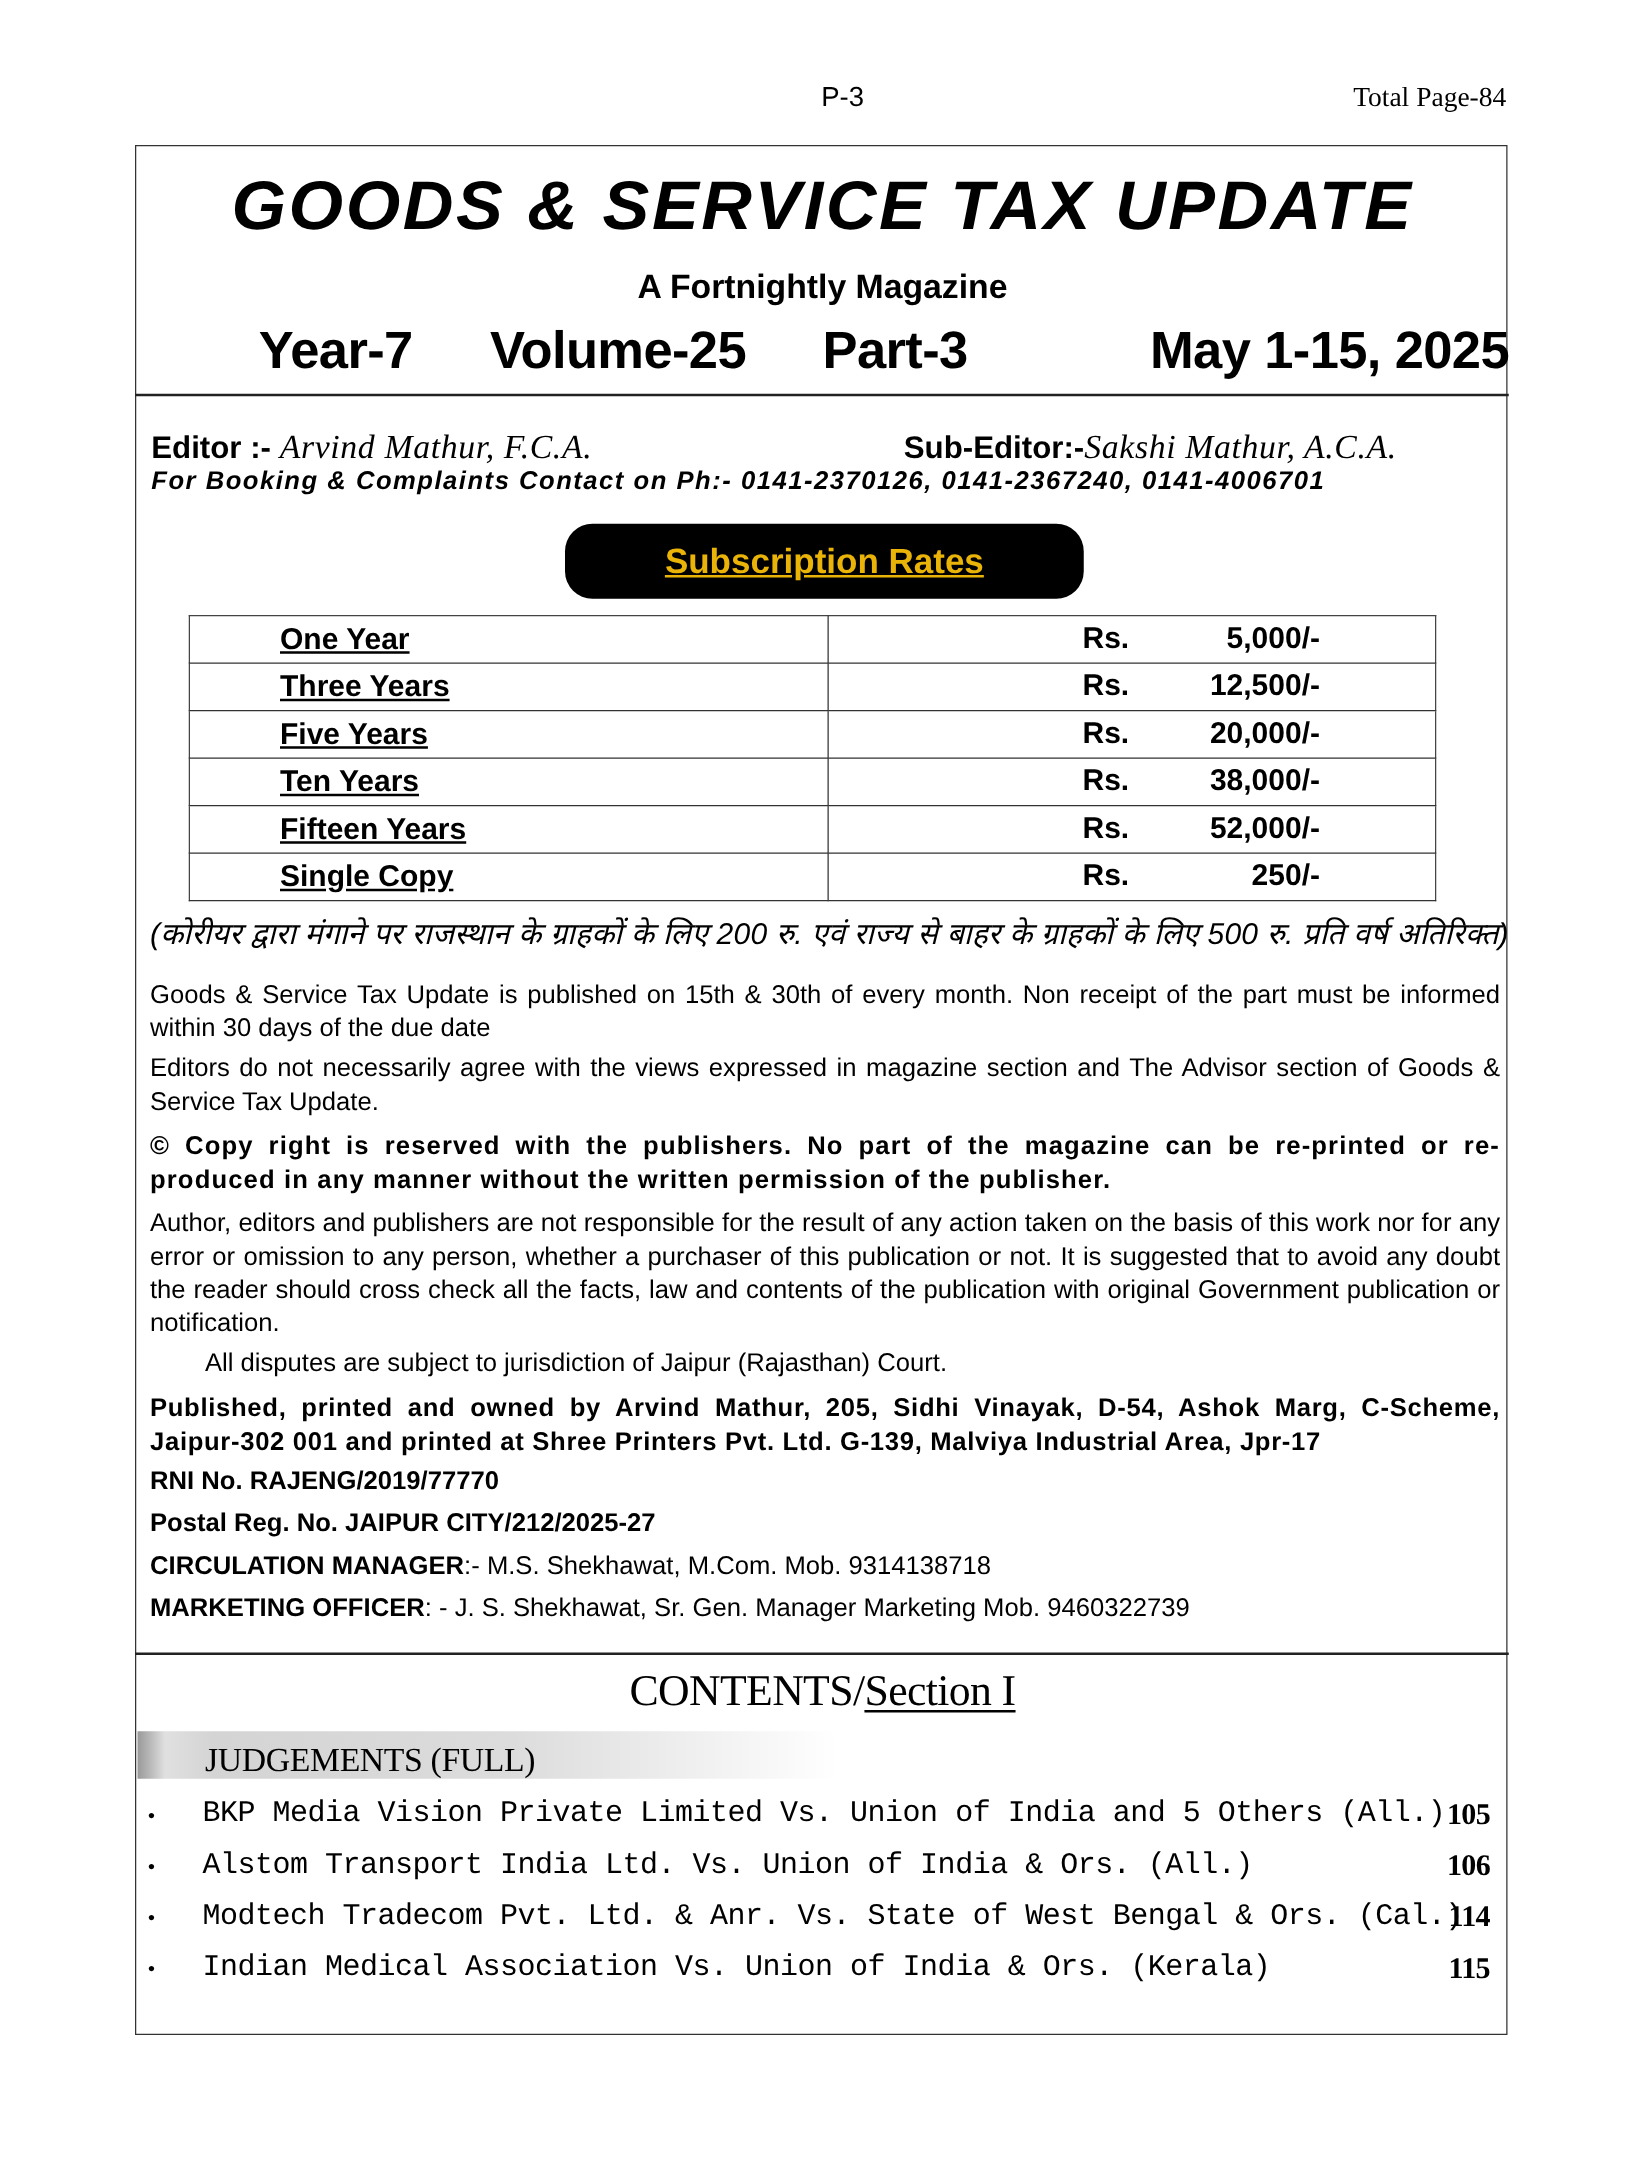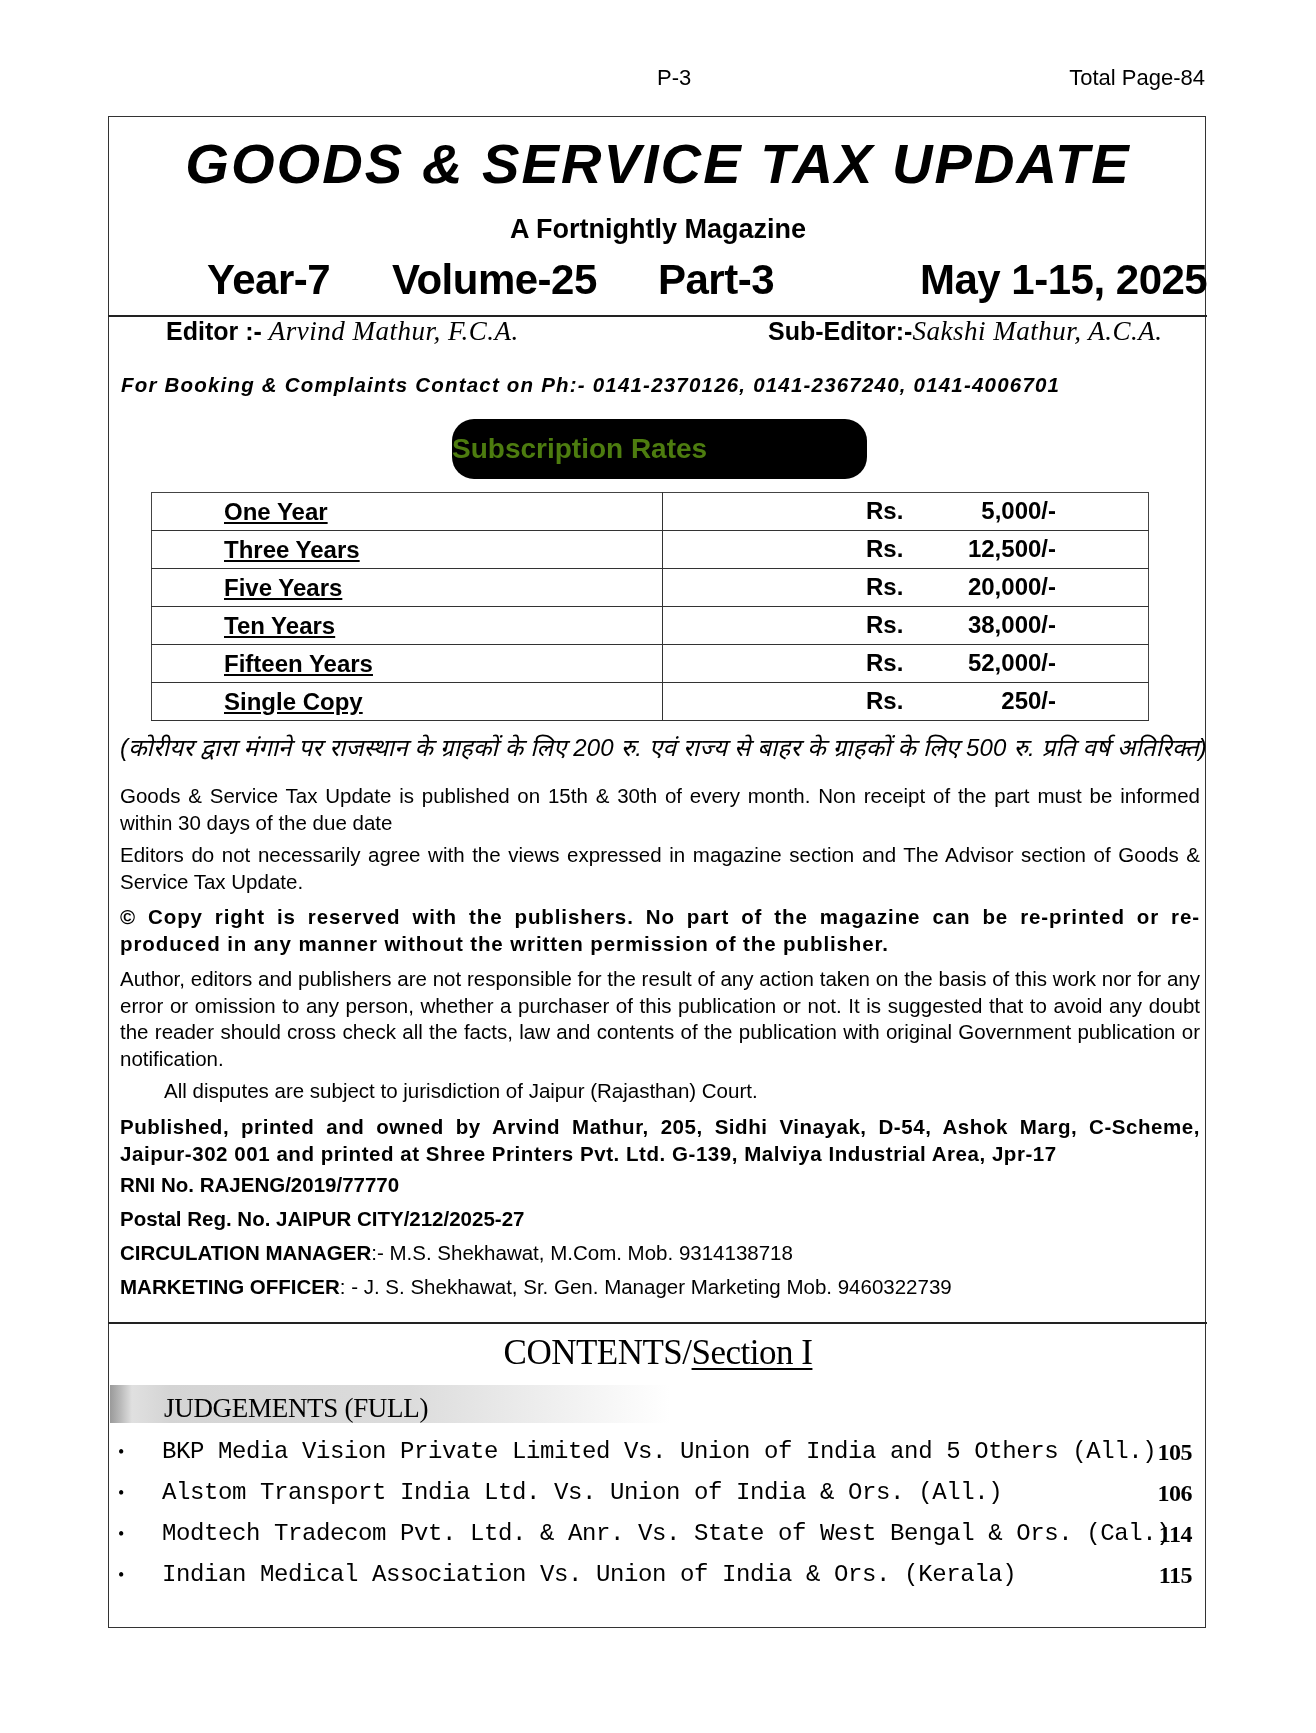--- a/index.html
+++ b/index.html
@@ -4,25 +4,25 @@
 <style>
   html, body { margin:0; padding:0; background:#ffffff; }
   body { width:1316px; height:1733px; position:relative; overflow:hidden; color:#000; font-family:"Liberation Sans", sans-serif; }
   .abs { position:absolute; white-space:nowrap; }
   .hdr { font-size:22px; top:66px; line-height:24px; }
   #frame { position:absolute; left:108px; top:116px; width:1098px; height:1512px; border:1.5px solid #333; box-sizing:border-box; }
   .hline { position:absolute; left:108px; width:1099px; height:0; border-top:2.5px solid #222; }
   .title { left:0; width:1316px; text-align:center; top:133px; font-size:55px; font-weight:bold; font-style:italic; letter-spacing:2px; line-height:62px; transform:scaleX(1.02); }
   .sub { left:0; width:1316px; text-align:center; top:214px; font-size:27px; font-weight:bold; line-height:30px; }
   .meta { top:261px; font-size:42px; font-weight:bold; line-height:38px; letter-spacing:-0.5px; }
-  .ed { top:316px; font-size:25px; line-height:30px;margin-left:45px; }
+  .ed { top:342px; font-size:25px; line-height:30px; }
   .ed b { font-weight:bold; }
   .ed i { font-family:"Liberation Serif", serif; font-style:italic; font-size:27px; letter-spacing:0.5px; }
   .book { left:121px; top:373px; font-size:20.5px; font-weight:bold; font-style:italic; letter-spacing:1.2px; line-height:24px; }
-  #pill { position:absolute; left:452px; top:419px; width:415px; height:60px; background:#000; border-radius:22px; color:#4d7c0f; font-size:28px; font-weight:bold; text-align:left; line-height:60px; }
+  #pill { position:absolute; left:452px; top:419px; width:415px; height:60px; background:#000; border-radius:22px; color:#eab308; font-size:28px; font-weight:bold; text-align:center; line-height:60px;text-decoration:underline; }
   #rates { position:absolute; left:151px; top:492px; width:998px; border-collapse:collapse;text-decoration:underline; }
   #rates td { height:37px; border-top:1.5px solid #333; border-bottom:1.5px solid #333; font-size:24px; font-weight:bold; padding:0; line-height:36px; }
   #rates tr:first-child td { border-top:1.5px solid #444; }
   #rates td.c1 { width:511px; padding-left:72px; box-sizing:border-box; border-left:1.5px solid #444; border-right:1px solid #333; }
   #rates td.c2 { position:relative; border-right:1.5px solid #444; }
   #rates .rs { position:absolute; left:203px; top:0; }
   #rates .amt { position:absolute; right:92px; top:0; }
   .hindi { left:120px; top:733px; font-size:24px; font-style:italic; line-height:30px; letter-spacing:0.2px; }
   .para { position:absolute; left:120px; width:1080px; font-size:20.5px; line-height:26.5px; text-align:justify; text-align-last:left; }
   .bold { font-weight:bold; }
@@ -34,21 +34,21 @@
   .band-label { left:164px; top:1393px; font-family:"Liberation Serif", serif; font-size:27px; line-height:30px; letter-spacing:-0.3px; }
   .toc-item { position:absolute; left:118px; width:1074px; height:32px; font-family:"Liberation Serif", serif; font-size:24px; line-height:32px; }
   .toc-item .bullet { position:absolute; left:0; top:0; font-size:18px; }
   .toc-item .txt { position:absolute; left:44px; top:0; letter-spacing:-0.4px;font-family:Liberation Mono, monospace; }
   .toc-item .pg { position:absolute; right:0; top:0; font-weight:bold; letter-spacing:-0.5px; }
 </style>
 </head>
 <body>
 
 <div class="abs hdr" style="left:657px;">P-3</div>
-<div class="abs hdr" style="right:111px;">Total Page-84</div>
+<div class="abs hdr" style="right:111px;font-family:Liberation Serif, serif;">Total Page-84</div>
 
 <div id="frame"></div>
 
 <div class="abs title">GOODS &amp; SERVICE TAX UPDATE</div>
 <div class="abs sub">A Fortnightly Magazine</div>
 <div class="abs meta" style="left:207px;">Year-7</div>
 <div class="abs meta" style="left:392px;">Volume-25</div>
 <div class="abs meta" style="left:658px;">Part-3</div>
 <div class="abs meta" style="left:920px;">May 1-15, 2025</div>
 

